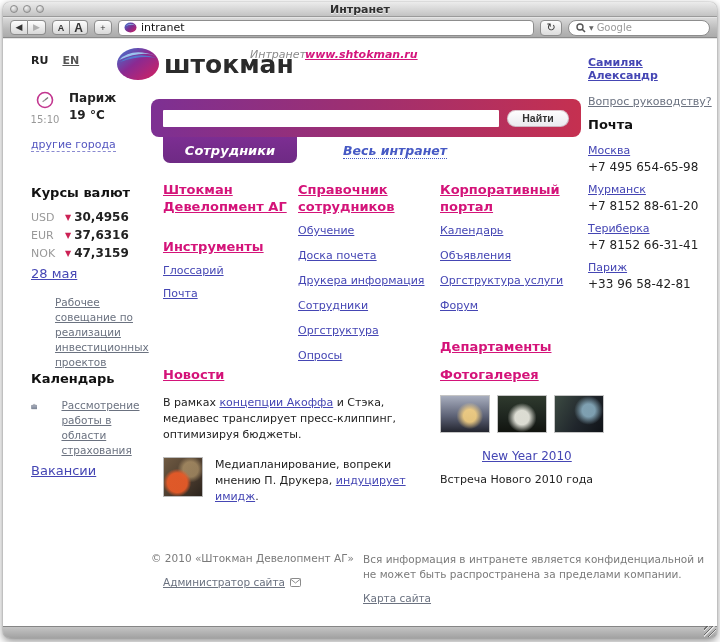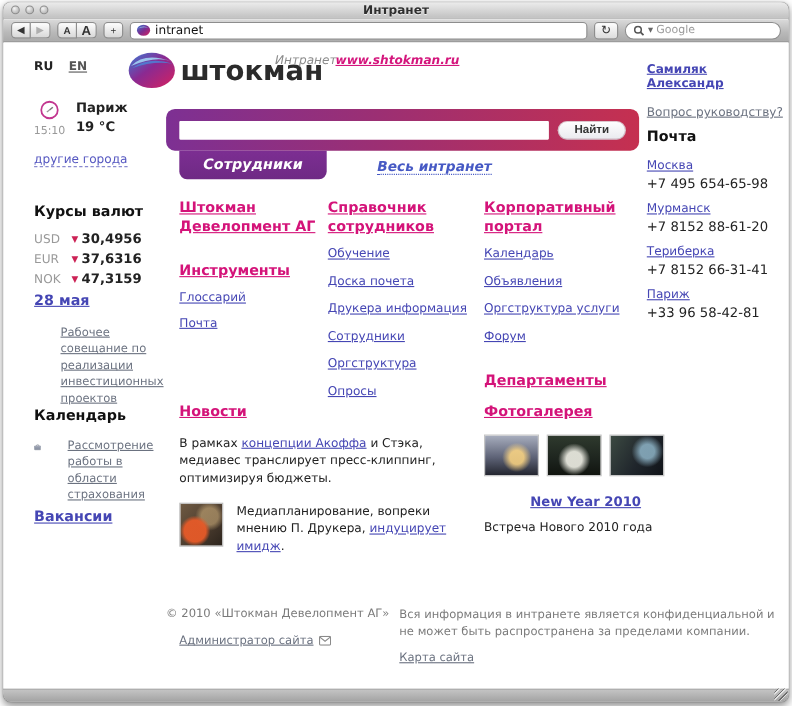--- a/index.html
+++ b/index.html
@@ -90,21 +90,21 @@
     background:repeating-linear-gradient(135deg, transparent 0 2px, rgba(90,90,90,.8) 2px 3px, rgba(255,255,255,.6) 3px 4px);
     border-radius:0 0 6px 0;
   }
   
   .content {
     position:absolute; left:0; top:37px; right:0; bottom:12px;
     background:#fff; overflow:hidden; font-size:11px; color:#333;
   }
   a { cursor:pointer; }
   .blink { color:#4546b4; text-decoration:underline; }
-  .blink-bold { color:#4546b4; text-decoration:underline; font-weight:bold; }
+  .blink-bold { color:#4546b4; text-decoration:underline; font-weight:normal; }
   .dashed-link { color:#5456c0; text-decoration:none; border-bottom:1px dashed #8a8ad0; }
   .gray-link { color:#6b7280; text-decoration:underline; }
   .pink-head { color:#d41379; font-weight:bold; font-size:13px; text-decoration:underline; display:inline-block; line-height:17px; }
   .sec-head { font-weight:bold; font-size:13px; color:#111; }
   
   .lang { position:absolute; left:28px; top:15px; font-size:11px; font-weight:bold; }
   .lang .ru { color:#222; margin-right:14px; }
   .lang .en { color:#555; text-decoration:underline; }
   .logo-area { position:absolute; left:113px; top:6px; display:flex; align-items:flex-end; }
   .logo-word { font-size:25px; font-weight:bold; color:#2b2b2b; letter-spacing:0; line-height:1; margin-left:4px; margin-bottom:4px; }

